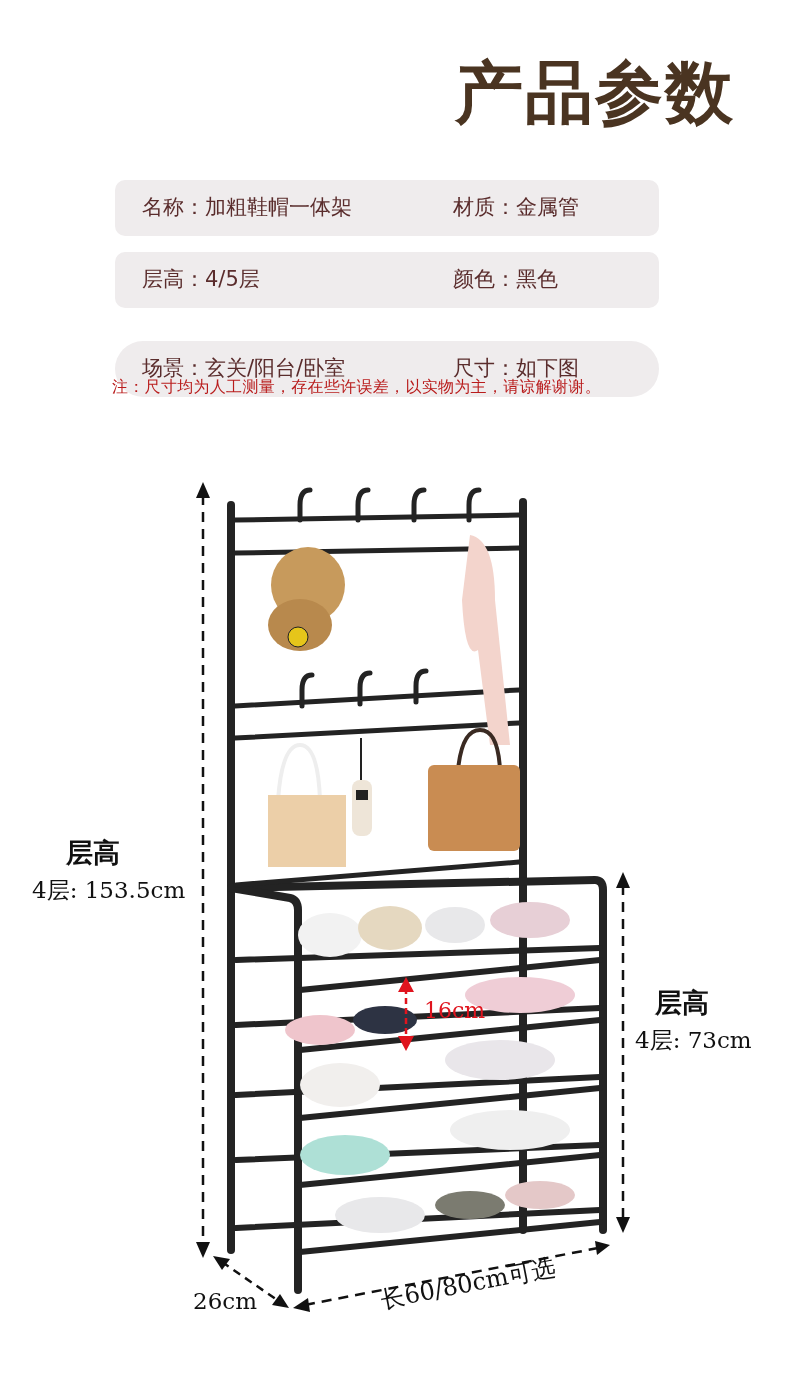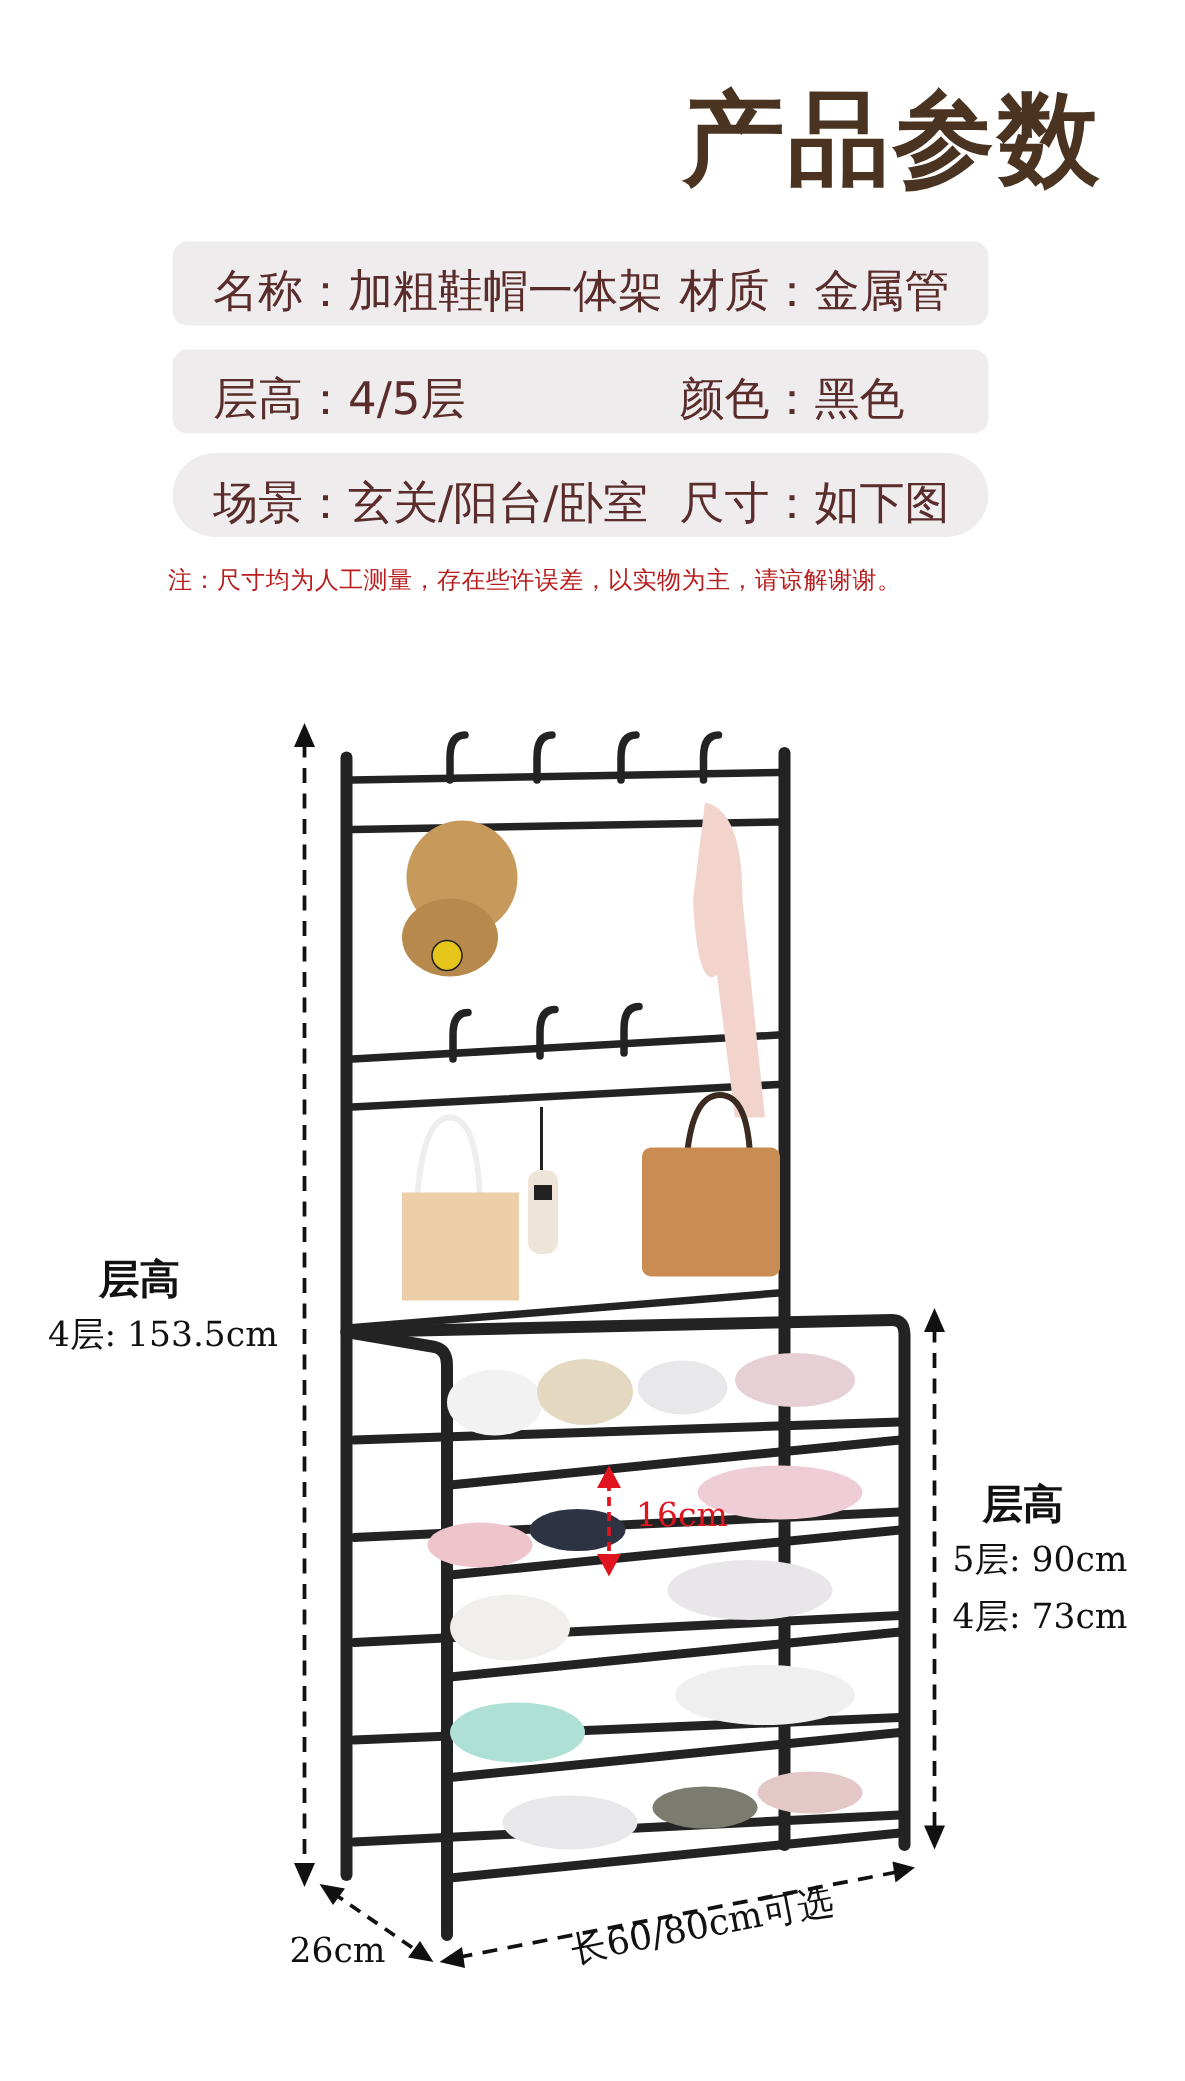--- a/index.html
+++ b/index.html
@@ -9,21 +9,21 @@
       position: relative;
     }
     .title {
       position: absolute; left: 0; top: 48px; width: 735px; text-align: right;
       font-size: 68px; font-weight: bold; color: #4a3421; letter-spacing: 2px;
       font-family: "DejaVu Sans", sans-serif;
     }
     .spec-row {
       position: absolute; left: 115px; width: 544px; height: 56px;
       background: #efeced; border-radius: 10px;
-      color: #5a2c2c; font-size: 30px;
+      color: #5a2c2c; font-size: 21px; margin-top: 19px;
     }
     .spec-row .cell { position: absolute; top: 13px; white-space: nowrap; }
     .spec-row .cell.left { left: 27px; }
     .spec-row .cell.right { left: 338px; }
     .note {
       position: absolute; left: 112px; top: 377px; font-size: 16px; color: #b91c1c;
       white-space: nowrap; letter-spacing: 0.3px;
     }
     .dim-label {
       position: absolute; font-family: "DejaVu Serif", "Liberation Serif", serif;
@@ -39,21 +39,21 @@
 <div class="title">产品参数</div>
 
 <div class="spec-row" style="top:161px;">
   <span class="cell left">名称：加粗鞋帽一体架</span>
   <span class="cell right">材质：金属管</span>
 </div>
 <div class="spec-row" style="top:233px;">
   <span class="cell left">层高：4/5层</span>
   <span class="cell right">颜色：黑色</span>
 </div>
-<div class="spec-row" style="top:302px;border-radius:28px;">
+<div class="spec-row" style="top:322px;border-radius:28px;">
   <span class="cell left">场景：玄关/阳台/卧室</span>
   <span class="cell right">尺寸：如下图</span>
 </div>
 
 <div class="note">注：尺寸均为人工测量，存在些许误差，以实物为主，请谅解谢谢。</div>
 
 <svg class="figure" width="790" height="1387">
   <defs>
     <marker id="arrowBlack" markerWidth="10" markerHeight="10" refX="5" refY="5" orient="auto">
       <path d="M0,0 L10,5 L0,10 z" fill="#111"></path>
@@ -171,21 +171,20 @@
   </g>
 </svg>
 
 <div class="dim-label" style="left:32px; top:795px;">
   <div class="h" style="padding-left:34px;">层高</div>
   <div class="l">4层: 153.5cm</div>
 </div>
 
 <div class="dim-label" style="left:635px; top:945px;">
   <div class="h" style="padding-left:20px;">层高</div>
-  <div class="l">5层: 90cm</div>
   <div class="l">4层: 73cm</div>
 </div>
 
 <div class="dim-label" style="left:424px; top:998px; color:#e0141e; font-size:22px;">16cm</div>
 
 <div class="dim-label" style="left:193px; top:1288px; font-size:23px;">26cm</div>
 
 <div class="dim-label" style="left:378px; top:1285px; font-size:24px; transform:rotate(-11deg); transform-origin:left top;">长60/80cm可选</div>
 
 </body></html>

